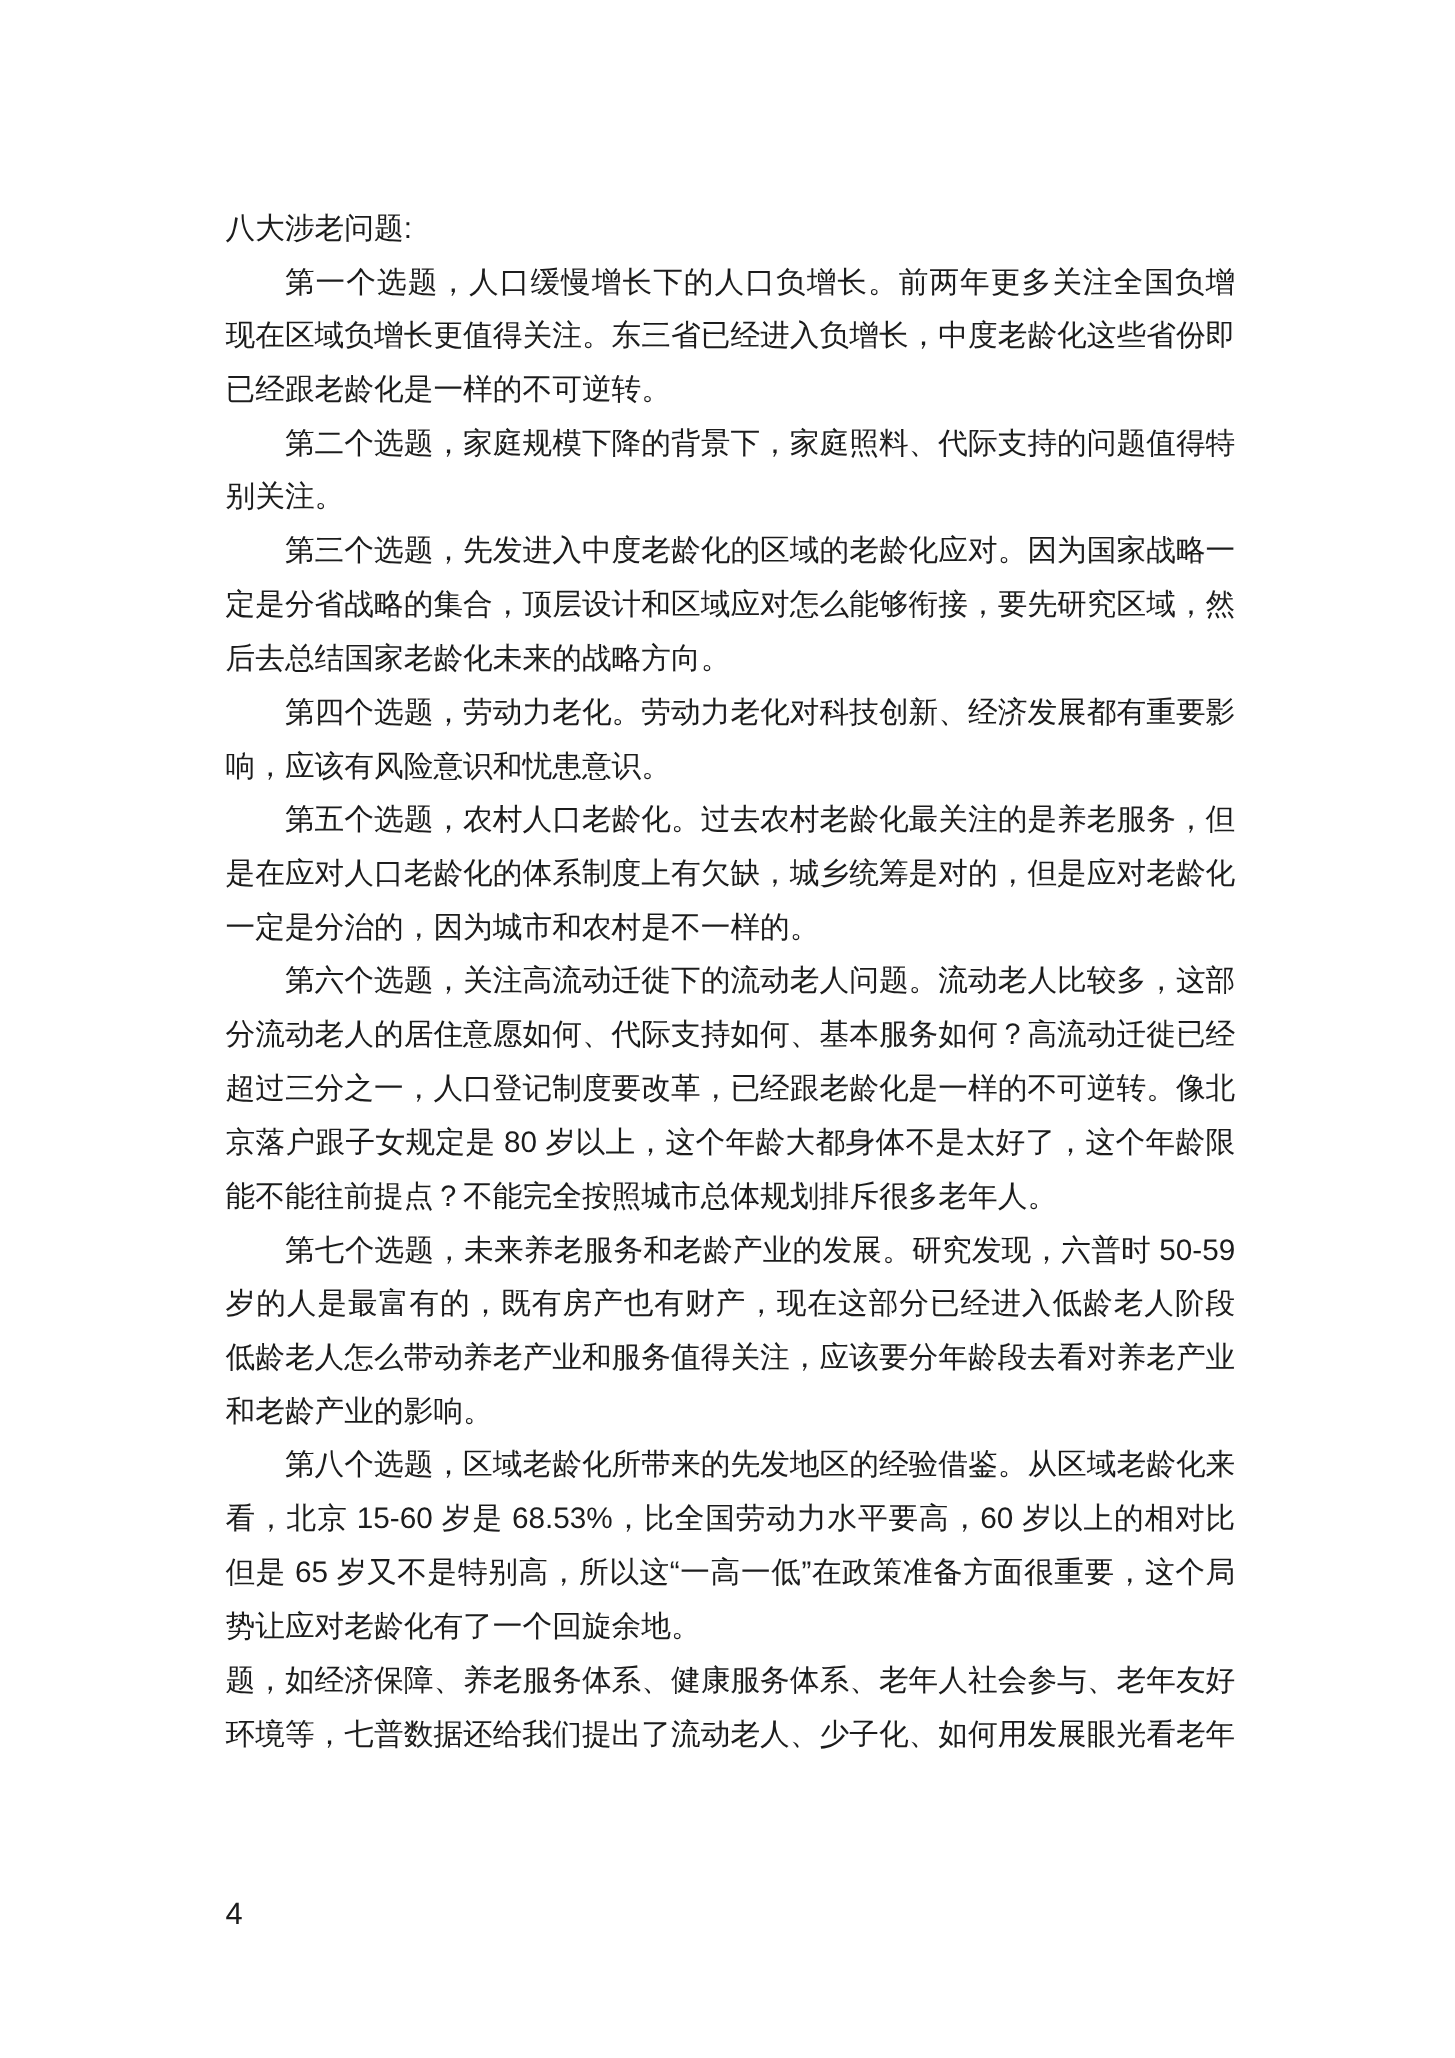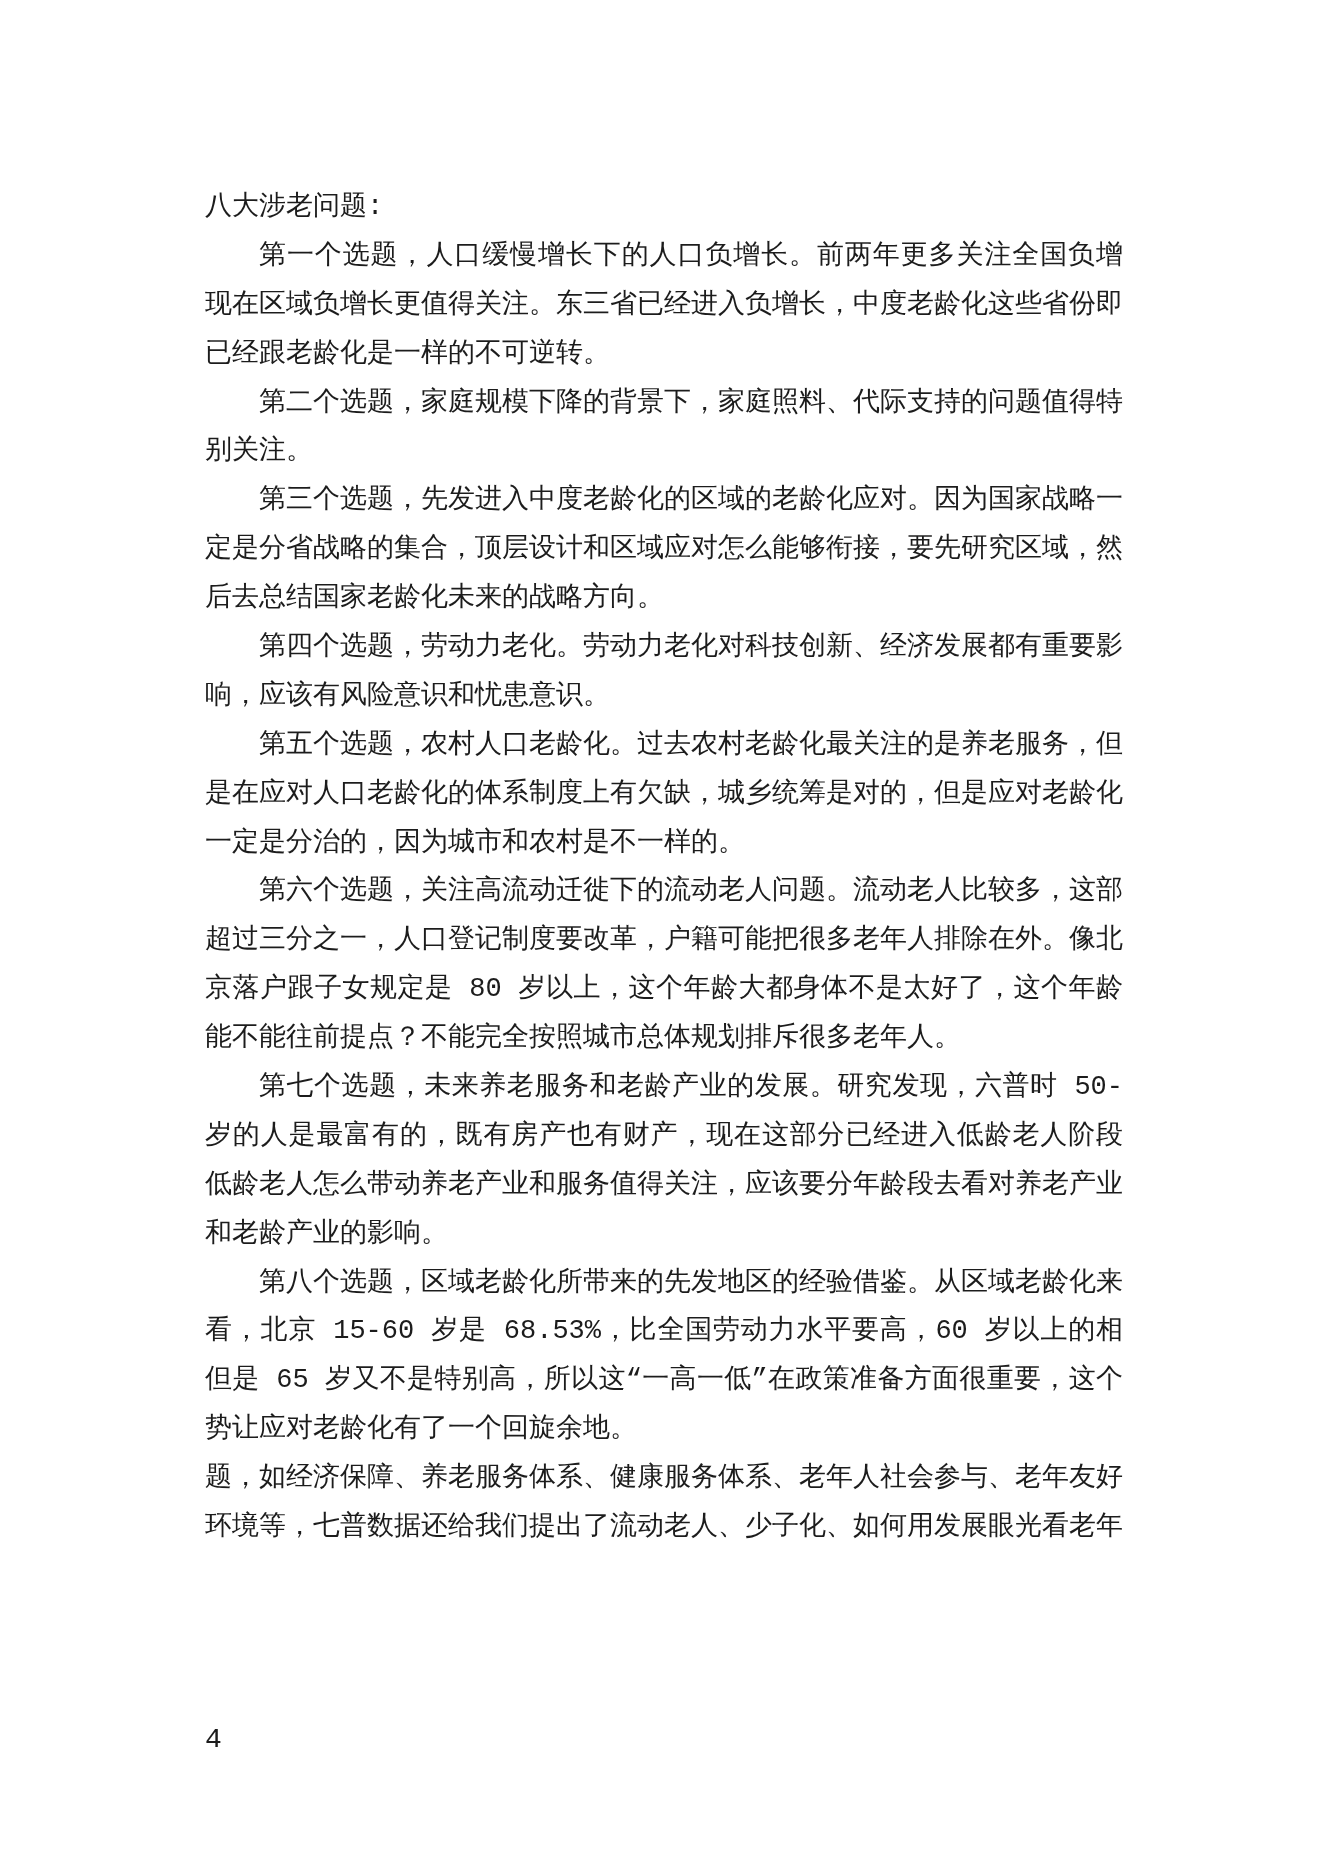--- a/index.html
+++ b/index.html
@@ -6,21 +6,21 @@
     margin: 0;
     padding: 0;
     background: #ffffff;
   }
   .page {
     position: relative;
     width: 1323px;
     height: 1871px;
     background: #ffffff;
     overflow: hidden;
-    font-family: Liberation Mono, monospace;
+    font-family: Liberation Sans, sans-serif;
   }
   .text-block {
     position: absolute;
     left: 205px;
     top: 183px;
     width: 918px;
   }
   .line {
     font-size: 27px;
     line-height: 48.9px;
@@ -58,21 +58,22 @@
       <div class="line">别关注。</div>
       <div class="line indent full">第三个选题，先发进入中度老龄化的区域的老龄化应对。因为国家战略一</div>
       <div class="line full">定是分省战略的集合，顶层设计和区域应对怎么能够衔接，要先研究区域，然</div>
       <div class="line">后去总结国家老龄化未来的战略方向。</div>
       <div class="line indent full">第四个选题，劳动力老化。劳动力老化对科技创新、经济发展都有重要影</div>
       <div class="line">响，应该有风险意识和忧患意识。</div>
       <div class="line indent full">第五个选题，农村人口老龄化。过去农村老龄化最关注的是养老服务，但</div>
       <div class="line full">是在应对人口老龄化的体系制度上有欠缺，城乡统筹是对的，但是应对老龄化</div>
       <div class="line">一定是分治的，因为城市和农村是不一样的。</div>
       <div class="line indent full">第六个选题，关注高流动迁徙下的流动老人问题。流动老人比较多，这部</div>
-      <div class="line full">超过三分之一，人口登记制度要改革，户籍可能把很多老年人排除在外。像北</div>
+      <div class="line full">分流动老人的居住意愿如何、代际支持如何、基本服务如何？高流动迁徙已经</div>
+      <div class="line full">超过三分之一，人口登记制度要改革，已经跟老龄化是一样的不可逆转。像北</div>
       <div class="line full">京落户跟子女规定是 80 岁以上，这个年龄大都身体不是太好了，这个年龄限定</div>
       <div class="line">能不能往前提点？不能完全按照城市总体规划排斥很多老年人。</div>
       <div class="line indent full">第七个选题，未来养老服务和老龄产业的发展。研究发现，六普时 50-59</div>
       <div class="line full">岁的人是最富有的，既有房产也有财产，现在这部分已经进入低龄老人阶段了，</div>
       <div class="line full">低龄老人怎么带动养老产业和服务值得关注，应该要分年龄段去看对养老产业</div>
       <div class="line">和老龄产业的影响。</div>
       <div class="line indent full">第八个选题，区域老龄化所带来的先发地区的经验借鉴。从区域老龄化来</div>
       <div class="line full">看，北京 15-60 岁是 68.53%，比全国劳动力水平要高，60 岁以上的相对比较高，</div>
       <div class="line full">但是 65 岁又不是特别高，所以这“一高一低”在政策准备方面很重要，这个局</div>
       <div class="line">势让应对老龄化有了一个回旋余地。</div>

